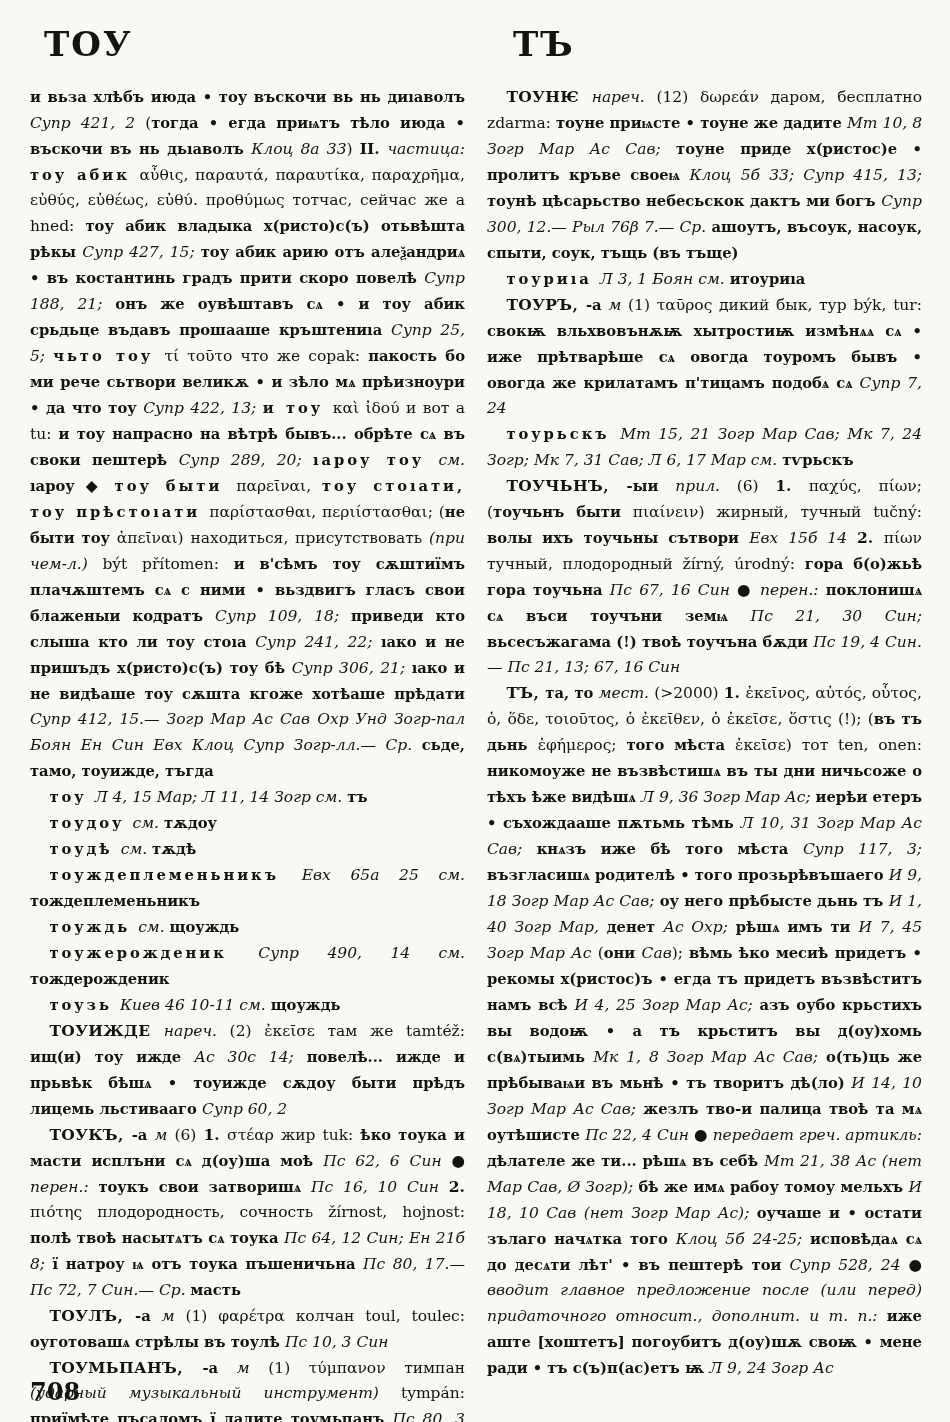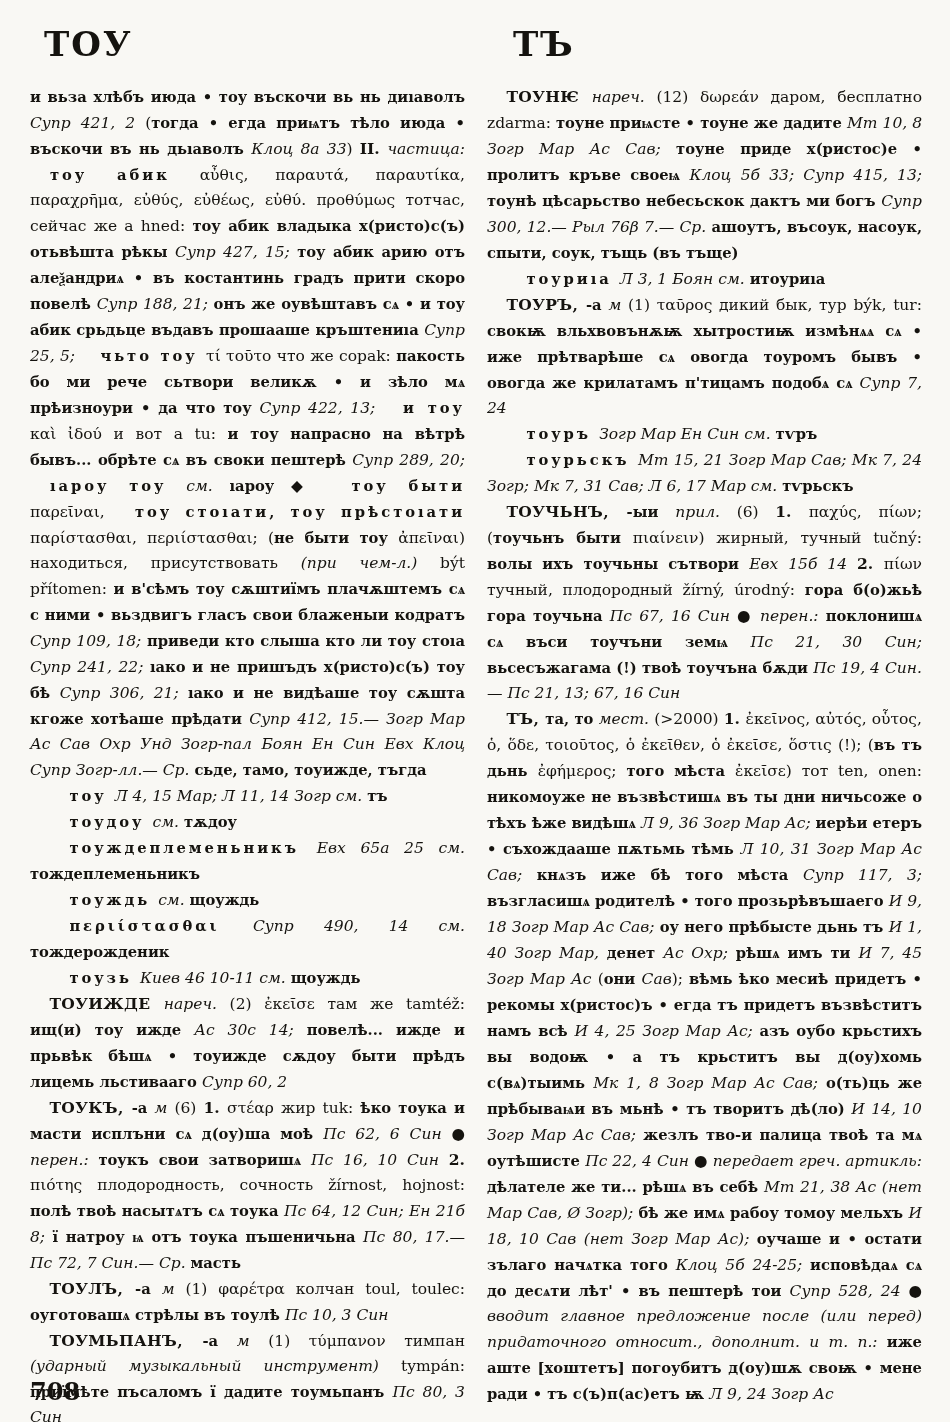--- a/index.html
+++ b/index.html
@@ -41,21 +41,21 @@
     line-height: 25px;
     text-align: justify;
   }
   .col-body p {
     margin: 0;
     padding: 0;
   }
   .col-body p.indent { text-indent: 1.25em; }
   .seg-hw  { font-weight: bold; letter-spacing: 0.4px; }
   .seg-ocs { font-weight: bold; font-size: 0.95em; }
-  .seg-sp  { font-weight: bold; font-size: 0.95em; letter-spacing: 0.2em; margin-left: 20px; }
+  .seg-sp  { font-weight: bold; font-size: 0.95em; letter-spacing: 0.2em; }
   .seg-it  { font-style: italic; }
   .seg-b   { font-weight: bold; margin-top: 36px; }
   .seg-gr  { }
   .seg-pl  { }
   .page-number {
     position: absolute;
     left: 30px;
     bottom: 16px;
     font-weight: bold;
     font-size: 24px;
@@ -65,37 +65,37 @@
 <body>
 
 <div class="page">
   <div class="columns">
     <div class="col">
       <div class="running-head left">ТОУ</div>
       <div class="col-body">
           <p><span class="seg-ocs">и вьза хлѣбъ июда • тоу въскочи вь нь диıаволъ </span><span class="seg-it">Супр 421, 2 </span><span class="seg-pl">(</span><span class="seg-ocs">тогда • егда приѩтъ тѣло июда • въскочи въ нь дьıаволъ </span><span class="seg-it">Клоц 8а 33</span><span class="seg-pl">) </span><span class="seg-b">II. </span><span class="seg-it">частица: </span><span class="seg-sp">тоу абик </span><span class="seg-gr">αὖθις, παραυτά, παραυτίκα, παραχρῆμα, εὐθύς, εὐθέως, εὐθύ. προθύμως </span><span class="seg-pl">тотчас, сейчас же a hned: </span><span class="seg-ocs">тоу абик владыка х(ристо)с(ъ) отьвѣшта рѣкы </span><span class="seg-it">Супр 427, 15; </span><span class="seg-ocs">тоу абик арию отъ алеѯандриѧ • въ костантинь градъ прити скоро повелѣ </span><span class="seg-it">Супр 188, 21; </span><span class="seg-ocs">онъ же оувѣштавъ сѧ • и тоу абик срьдьце въдавъ прошааше кръштениıа </span><span class="seg-it">Супр 25, 5; </span><span class="seg-sp">чьто тоу </span><span class="seg-gr">τί τοῦτο </span><span class="seg-pl">что же copak: </span><span class="seg-ocs">пакость бо ми рече сьтвори великѫ • и зѣло мѧ прѣизноури • да что тоу </span><span class="seg-it">Супр 422, 13; </span><span class="seg-sp">и тоу </span><span class="seg-gr">καὶ ἰδού </span><span class="seg-pl">и вот a tu: </span><span class="seg-ocs">и тоу напрасно на вѣтрѣ бывъ... обрѣте сѧ въ своки пештерѣ </span><span class="seg-it">Супр 289, 20; </span><span class="seg-sp">ıароу тоу </span><span class="seg-it">см. </span><span class="seg-ocs">ıароу </span><span class="seg-pl">◆ </span><span class="seg-sp">тоу быти </span><span class="seg-gr">παρεῖναι, </span><span class="seg-sp">тоу стоıати, тоу прѣстоıати </span><span class="seg-gr">παρίστασθαι, περιίστασθαι; </span><span class="seg-pl">(</span><span class="seg-ocs">не быти тоу </span><span class="seg-gr">ἀπεῖναι</span><span class="seg-pl">) находиться, присутствовать </span><span class="seg-it">(при чем-л.) </span><span class="seg-pl">být přítomen: </span><span class="seg-ocs">и в'сѣмъ тоу сѫштиїмъ плачѫштемъ сѧ с ними • вьздвигъ гласъ свои блаженыи кодратъ </span><span class="seg-it">Супр 109, 18; </span><span class="seg-ocs">приведи кто слыша кто ли тоу стоıа </span><span class="seg-it">Супр 241, 22; </span><span class="seg-ocs">ıако и не пришъдъ х(ристо)с(ъ) тоу бѣ </span><span class="seg-it">Супр 306, 21; </span><span class="seg-ocs">ıако и не видѣаше тоу сѫшта кгоже хотѣаше прѣдати </span><span class="seg-it">Супр 412, 15.— Зогр Мар Ас Сав Охр Унд Зогр-пал Боян Ен Син Евх Клоц Супр Зогр-лл.— Ср. </span><span class="seg-ocs">сьде, тамо, тоуижде, тъгда</span></p>
           <p class="indent"><span class="seg-sp">тоу </span><span class="seg-it">Л 4, 15 Мар; Л 11, 14 Зогр см. </span><span class="seg-ocs">тъ</span></p>
           <p class="indent"><span class="seg-sp">тоудоу </span><span class="seg-it">см. </span><span class="seg-ocs">тѫдоу</span></p>
+          <p class="indent"><span class="seg-sp">тоудѣ </span><span class="seg-it">см. </span><span class="seg-ocs">тѫдѣ</span></p>
           <p class="indent"><span class="seg-sp">тоуждеплеменьникъ </span><span class="seg-it">Евх 65а 25 см. </span><span class="seg-ocs">тождеплеменьникъ</span></p>
           <p class="indent"><span class="seg-sp">тоуждь </span><span class="seg-it">см. </span><span class="seg-ocs">щоуждь</span></p>
-          <p class="indent"><span class="seg-sp">περιίστασθαι </span><span class="seg-it">Супр 490, 14 см. </span><span class="seg-ocs">тождерожденик</span></p>
+          <p class="indent"><span class="seg-sp">тоужерожденик </span><span class="seg-it">Супр 490, 14 см. </span><span class="seg-ocs">тождерожденик</span></p>
           <p class="indent"><span class="seg-sp">тоузь </span><span class="seg-it">Киев 46 10-11 см. </span><span class="seg-ocs">щоуждь</span></p>
           <p class="indent"><span class="seg-hw">ТОУИЖДЕ </span><span class="seg-it">нареч. </span><span class="seg-pl">(2) </span><span class="seg-gr">ἐκεῖσε </span><span class="seg-pl">там же tamtéž: </span><span class="seg-ocs">ищ(и) тоу ижде </span><span class="seg-it">Ас 30с 14; </span><span class="seg-ocs">повелѣ... ижде и прьвѣк бѣшѧ • тоуижде сѫдоу быти прѣдъ лицемь льстивааго </span><span class="seg-it">Супр 60, 2</span></p>
           <p class="indent"><span class="seg-hw">ТОУКЪ, </span><span class="seg-ocs">-а </span><span class="seg-it">м </span><span class="seg-pl">(6) </span><span class="seg-b">1. </span><span class="seg-gr">στέαρ </span><span class="seg-pl">жир tuk: </span><span class="seg-ocs">ѣко тоука и масти исплъни сѧ д(оу)ша моѣ </span><span class="seg-it">Пс 62, 6 Син </span><span class="seg-pl">● </span><span class="seg-it">перен.: </span><span class="seg-ocs">тоукъ свои затворишѧ </span><span class="seg-it">Пс 16, 10 Син </span><span class="seg-b">2. </span><span class="seg-gr">πιότης </span><span class="seg-pl">плодородность, сочность žírnost, hojnost: </span><span class="seg-ocs">полѣ твоѣ насытѧтъ сѧ тоука </span><span class="seg-it">Пс 64, 12 Син; Ен 21б 8; </span><span class="seg-ocs">ї натроу ѩ отъ тоука пъшеничьна </span><span class="seg-it">Пс 80, 17.— Пс 72, 7 Син.— Ср. </span><span class="seg-ocs">масть</span></p>
           <p class="indent"><span class="seg-hw">ТОУЛЪ, </span><span class="seg-ocs">-а </span><span class="seg-it">м </span><span class="seg-pl">(1) </span><span class="seg-gr">φαρέτρα </span><span class="seg-pl">колчан toul, toulec: </span><span class="seg-ocs">оуготовашѧ стрѣлы въ тоулѣ </span><span class="seg-it">Пс 10, 3 Син</span></p>
           <p class="indent"><span class="seg-hw">ТОУМЬПАНЪ, </span><span class="seg-ocs">-а </span><span class="seg-it">м </span><span class="seg-pl">(1) </span><span class="seg-gr">τύμπανον </span><span class="seg-pl">тимпан </span><span class="seg-it">(ударный музыкальный инструмент) </span><span class="seg-pl">tympán: </span><span class="seg-ocs">приїмѣте пъсаломъ ї дадите тоумьпанъ </span><span class="seg-it">Пс 80, 3 Син</span></p>
         </div>
     </div>
     <div class="col">
       <div class="running-head right">ТЪ</div>
       <div class="col-body">
           <p class="indent"><span class="seg-hw">ТОУНѤ </span><span class="seg-it">нареч. </span><span class="seg-pl">(12) </span><span class="seg-gr">δωρεάν </span><span class="seg-pl">даром, бесплатно zdarma: </span><span class="seg-ocs">тоуне приѩсте • тоуне же дадите </span><span class="seg-it">Мт 10, 8 Зогр Мар Ас Сав; </span><span class="seg-ocs">тоуне приде х(ристос)е • пролитъ кръве своеѩ </span><span class="seg-it">Клоц 5б 33; Супр 415, 13; </span><span class="seg-ocs">тоунѣ цѣсарьство небесьскок дактъ ми богъ </span><span class="seg-it">Супр 300, 12.— Рыл 76β 7.— Ср. </span><span class="seg-ocs">ашоутъ, въсоук, насоук, спыти, соук, тъщь (въ тъще)</span></p>
           <p class="indent"><span class="seg-sp">тоуриıа </span><span class="seg-it">Л 3, 1 Боян см. </span><span class="seg-ocs">итоуриıа</span></p>
           <p class="indent"><span class="seg-hw">ТОУРЪ, </span><span class="seg-ocs">-а </span><span class="seg-it">м </span><span class="seg-pl">(1) </span><span class="seg-gr">ταῦρος </span><span class="seg-pl">дикий бык, тур býk, tur: </span><span class="seg-ocs">свокѭ вльхвовънѫѭ хытростиѭ измѣнѧѧ сѧ • иже прѣтварѣше сѧ овогда тоуромъ бывъ • овогда же крилатамъ п'тицамъ подобѧ сѧ </span><span class="seg-it">Супр 7, 24</span></p>
-          <p class="indent"><span class="seg-sp">тоуръ </span><span class="seg-it">Зогр Мар Ен Син см. </span><span class="seg-ocs">тѵръ</span></p>
           <p class="indent"><span class="seg-sp">тоурьскъ </span><span class="seg-it">Мт 15, 21 Зогр Мар Сав; Мк 7, 24 Зогр; Мк 7, 31 Сав; Л 6, 17 Мар см. </span><span class="seg-ocs">тѵрьскъ</span></p>
           <p class="indent"><span class="seg-hw">ТОУЧЬНЪ, </span><span class="seg-ocs">-ыи </span><span class="seg-it">прил. </span><span class="seg-pl">(6) </span><span class="seg-b">1. </span><span class="seg-gr">παχύς, πίων; </span><span class="seg-pl">(</span><span class="seg-ocs">тоучьнъ быти </span><span class="seg-gr">πιαίνειν</span><span class="seg-pl">) жирный, тучный tučný: </span><span class="seg-ocs">волы ихъ тоучьны сътвори </span><span class="seg-it">Евх 15б 14 </span><span class="seg-b">2. </span><span class="seg-gr">πίων </span><span class="seg-pl">тучный, плодородный žírný, úrodný: </span><span class="seg-ocs">гора б(о)жьѣ гора тоучьна </span><span class="seg-it">Пс 67, 16 Син </span><span class="seg-pl">● </span><span class="seg-it">перен.: </span><span class="seg-ocs">поклонишѧ сѧ въси тоучъни земѩ </span><span class="seg-it">Пс 21, 30 Син; </span><span class="seg-ocs">вьсесъжагама (!) твоѣ тоучъна бѫди </span><span class="seg-it">Пс 19, 4 Син.— Пс 21, 13; 67, 16 Син</span></p>
           <p class="indent"><span class="seg-hw">ТЪ, </span><span class="seg-ocs">та, то </span><span class="seg-it">мест. </span><span class="seg-pl">(&gt;2000) </span><span class="seg-b">1. </span><span class="seg-gr">ἐκεῖνος, αὐτός, οὗτος, ὁ, ὅδε, τοιοῦτος, ὁ ἐκεῖθεν, ὁ ἐκεῖσε, ὅστις </span><span class="seg-pl">(!); (</span><span class="seg-ocs">въ тъ дьнь </span><span class="seg-gr">ἐφήμερος; </span><span class="seg-ocs">того мѣста </span><span class="seg-gr">ἐκεῖσε</span><span class="seg-pl">) тот ten, onen: </span><span class="seg-ocs">никомоуже не възвѣстишѧ въ ты дни ничьсоже о тѣхъ ѣже видѣшѧ </span><span class="seg-it">Л 9, 36 Зогр Мар Ас; </span><span class="seg-ocs">иерѣи етеръ • съхождааше пѫтьмь тѣмь </span><span class="seg-it">Л 10, 31 Зогр Мар Ас Сав; </span><span class="seg-ocs">кнѧзъ иже бѣ того мѣста </span><span class="seg-it">Супр 117, 3; </span><span class="seg-ocs">възгласишѧ родителѣ • того прозьрѣвъшаего </span><span class="seg-it">И 9, 18 Зогр Мар Ас Сав; </span><span class="seg-ocs">оу него прѣбысте дьнь тъ </span><span class="seg-it">И 1, 40 Зогр Мар, </span><span class="seg-ocs">денет </span><span class="seg-it">Ас Охр; </span><span class="seg-ocs">рѣшѧ имъ ти </span><span class="seg-it">И 7, 45 Зогр Мар Ас </span><span class="seg-pl">(</span><span class="seg-ocs">они </span><span class="seg-it">Сав</span><span class="seg-pl">); </span><span class="seg-ocs">вѣмь ѣко месиѣ придетъ • рекомы х(ристос)ъ • егда тъ придетъ възвѣститъ намъ всѣ </span><span class="seg-it">И 4, 25 Зогр Мар Ас; </span><span class="seg-ocs">азъ оубо крьстихъ вы водоѭ • а тъ крьститъ вы д(оу)хомь с(вѧ)тыимь </span><span class="seg-it">Мк 1, 8 Зогр Мар Ас Сав; </span><span class="seg-ocs">о(ть)ць же прѣбываѩи въ мьнѣ • тъ творитъ дѣ(ло) </span><span class="seg-it">И 14, 10 Зогр Мар Ас Сав; </span><span class="seg-ocs">жезлъ тво-и палица твоѣ та мѧ оутѣшисте </span><span class="seg-it">Пс 22, 4 Син </span><span class="seg-pl">● </span><span class="seg-it">передает греч. артикль: </span><span class="seg-ocs">дѣлателе же ти... рѣшѧ въ себѣ </span><span class="seg-it">Мт 21, 38 Ас (нет Мар Сав, Ø Зогр); </span><span class="seg-ocs">бѣ же имѧ рабоу томоу мельхъ </span><span class="seg-it">И 18, 10 Сав (нет Зогр Мар Ас); </span><span class="seg-ocs">оучаше и • остати зълаго начѧтка того </span><span class="seg-it">Клоц 5б 24-25; </span><span class="seg-ocs">исповѣдаѧ сѧ до десѧти лѣт' • въ пештерѣ тои </span><span class="seg-it">Супр 528, 24 </span><span class="seg-pl">● </span><span class="seg-it">вводит главное предложение после (или перед) придаточного относит., дополнит. и т. п.: </span><span class="seg-ocs">иже аште [хоштетъ] погоубитъ д(оу)шѫ своѭ • мене ради • тъ с(ъ)п(ас)етъ ѭ </span><span class="seg-it">Л 9, 24 Зогр Ас</span></p>
         </div>
     </div>
   </div>
   <div class="page-number">708</div>
 </div>
 
 </body></html>

